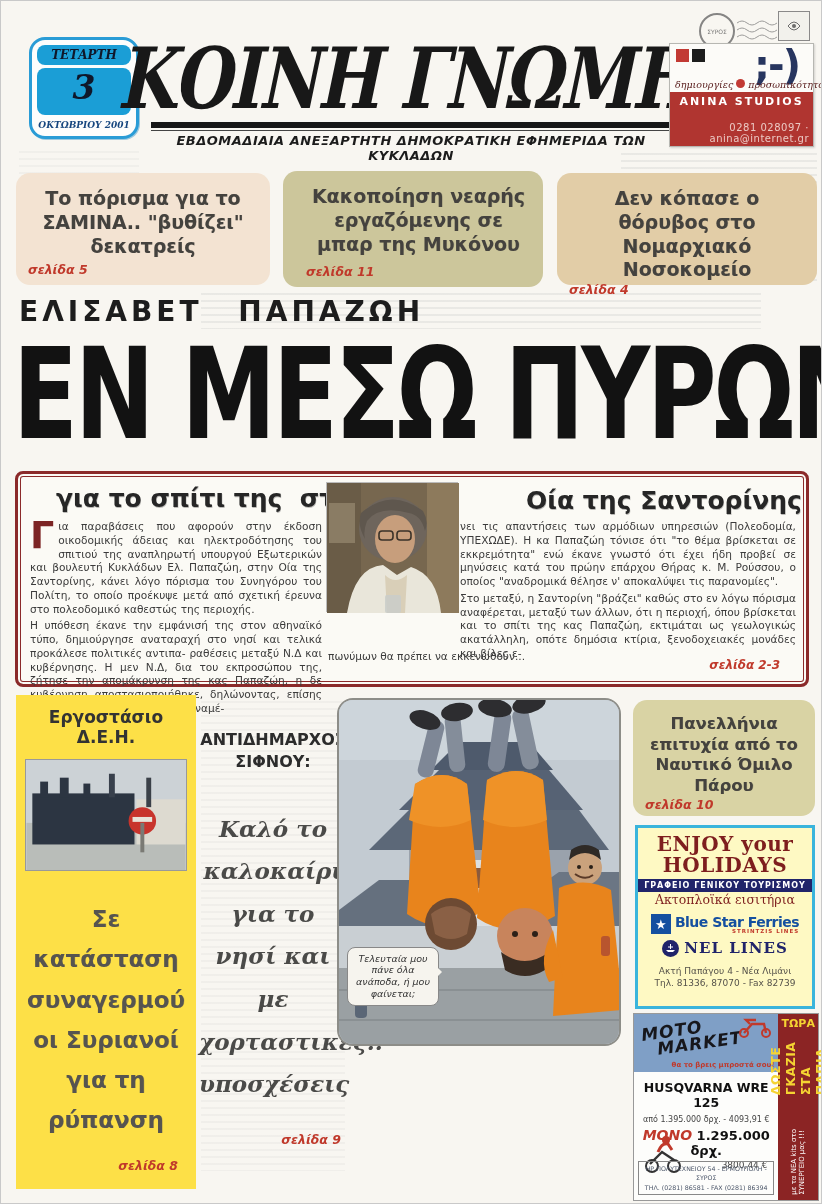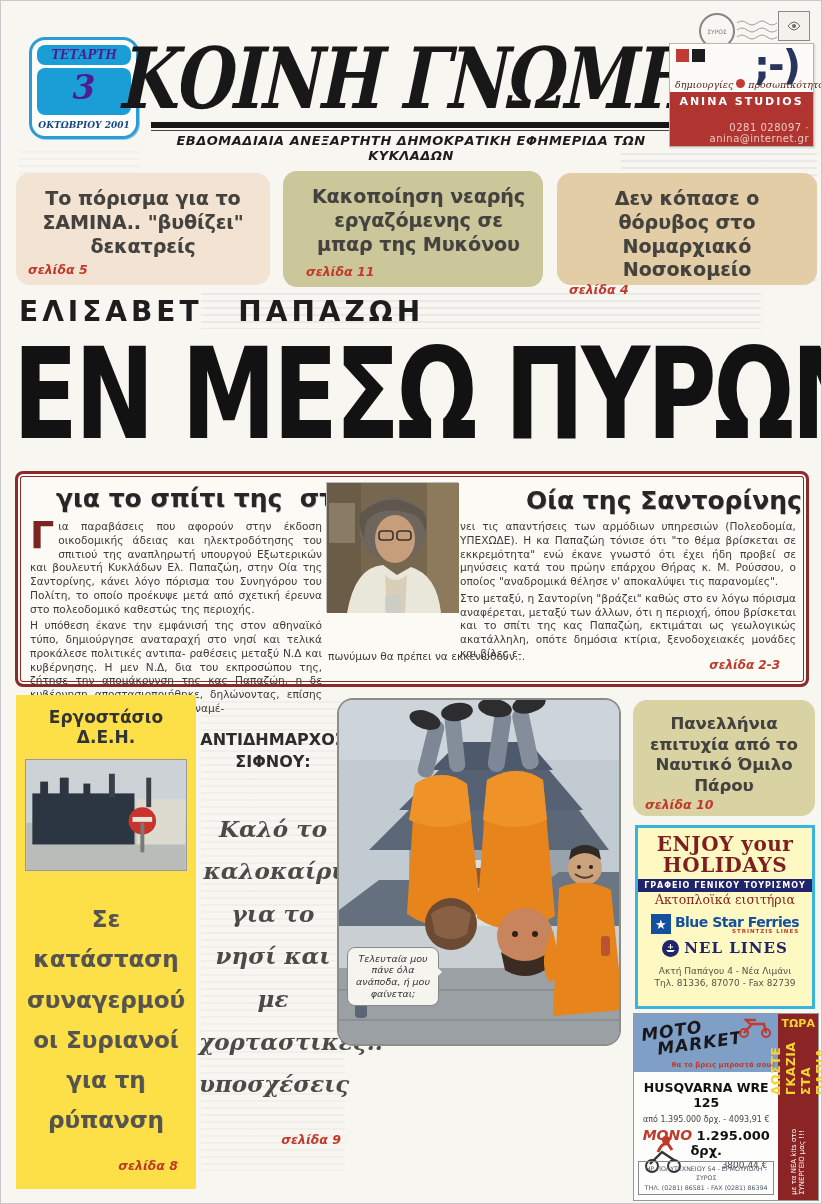--- a/index.html
+++ b/index.html
@@ -5,21 +5,21 @@
   html,body{margin:0;padding:0;background:#e9e9e9;}
   #page{position:relative;width:822px;height:1204px;margin:0 auto;background:#f8f6f1;
         border:1px solid #c9c9c9;overflow:hidden;font-family:"DejaVu Sans",sans-serif;color:#222;}
   [data-name]{box-sizing:border-box;}
   .abs{position:absolute;}
   .ghost{position:absolute;background:repeating-linear-gradient(180deg,rgba(110,112,122,.10) 0 2px,transparent 2px 7px);
          filter:blur(.5px);pointer-events:none;}
   
   .datebox{left:28px;top:36px;width:110px;height:102px;background:#fdfdfc;border:3px solid #2a9cd6;
            border-radius:16px;padding:5px;display:flex;flex-direction:column;gap:3px;box-shadow:1px 1px 0 #9fc9de;}
-  .datebox .pill{background:#1b9ed6;color:#4c1d95;border-radius:8px;text-align:center;
+  .datebox .pill{background:#1b9ed6;color:#0f172a;border-radius:8px;text-align:center;
                  font-family:"DejaVu Serif",serif;font-style:italic;font-weight:bold;}
   .d-day{font-size:12px;padding:3px 0;}
   .d-num{font-size:33px;line-height:40px;flex:1;}
   .d-month{font-size:9px;color:#16467e;text-align:center;font-family:"DejaVu Serif",serif;
            font-style:italic;font-weight:bold;padding:2px 0 1px;}
   .masthead{left:146px;top:16px;width:522px;height:104px;display:flex;align-items:flex-end;justify-content:center;}
   .masthead-title{font-family:"DejaVu Serif",serif;font-weight:bold;font-style:italic;font-size:64px;
                   letter-spacing:-2px;color:#181818;transform:scale(1.04,1.32) skewX(-4deg);transform-origin:center bottom;
                   white-space:nowrap;line-height:1;}
   .mast-rule{left:150px;top:121px;width:518px;height:6px;background:#161616;}

